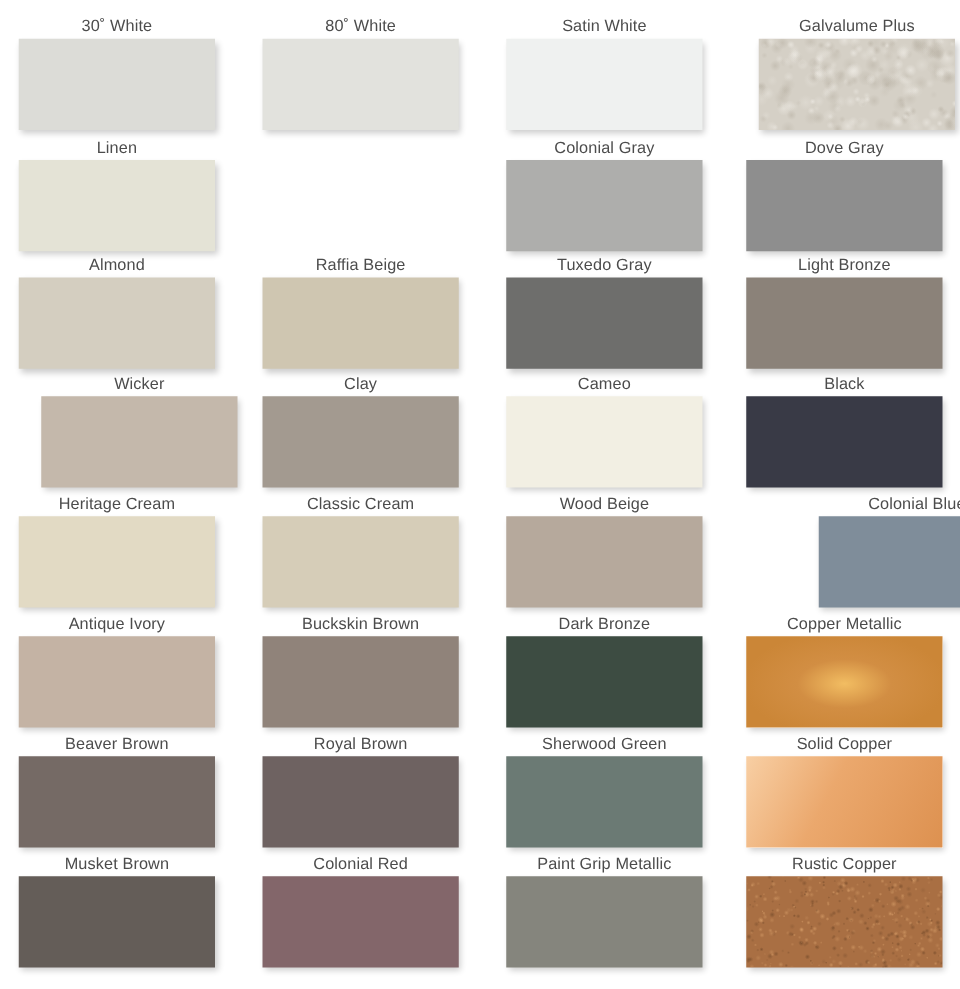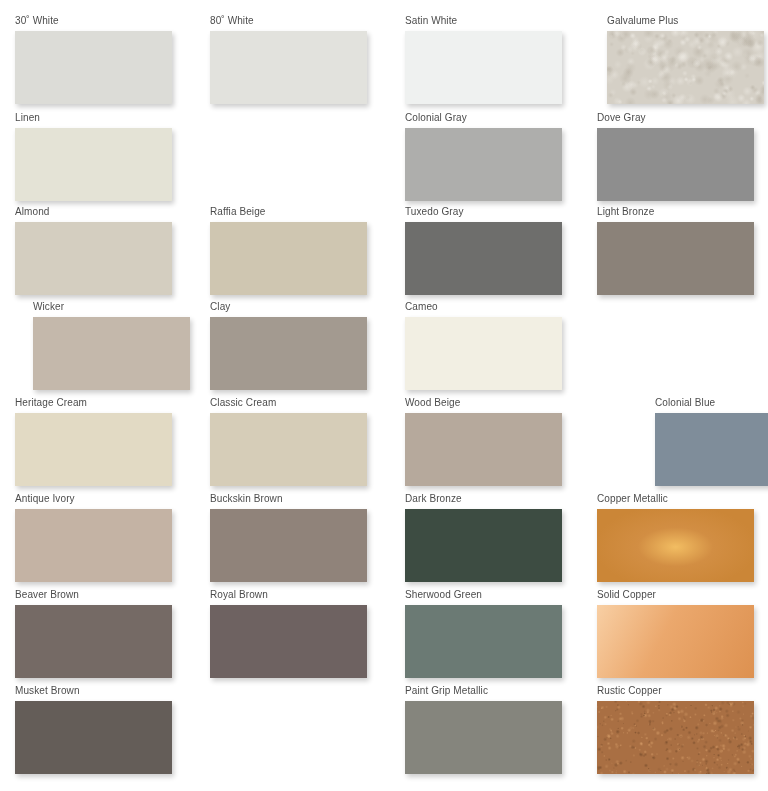--- a/index.html
+++ b/index.html
@@ -21,22 +21,23 @@
     width: 768px;
     height: 791px;
   }
 
   .swatch-cell {
     position: absolute;
     width: 157px;
   }
 
   .swatch-label {
-    font-size: 10px;
+    font-size: 13px;
     color: #4c4c4c;
+    text-align: center;
     line-height: 14px;
     height: 14px;
     letter-spacing: 0.1px;
     white-space: nowrap;
     font-weight: 400;
   }
 
   .swatch-chip {
     width: 157px;
     height: 73px;
@@ -109,20 +110,24 @@
       <div class="swatch-chip" style="background: rgb(196, 184, 171);"></div>
     </div>
     <div class="swatch-cell" style="left: 405px; top: 300px;">
       <div class="swatch-label">Cameo</div>
       <div class="swatch-chip" style="background: rgb(242, 239, 227);"></div>
     </div>
     <div class="swatch-cell" style="left: 210px; top: 300px;">
       <div class="swatch-label">Clay</div>
       <div class="swatch-chip" style="background: rgb(163, 154, 144);"></div>
     </div>
+    <div class="swatch-cell" style="left: 597px; top: 300px;">
+      <div class="swatch-label">Black</div>
+      <div class="swatch-chip" style="background: rgb(57, 58, 70);"></div>
+    </div>
     <div class="swatch-cell" style="left: 15px; top: 396px;">
       <div class="swatch-label">Heritage Cream</div>
       <div class="swatch-chip" style="background: rgb(226, 218, 196);"></div>
     </div>
     <div class="swatch-cell" style="left: 210px; top: 396px;">
       <div class="swatch-label">Classic Cream</div>
       <div class="swatch-chip" style="background: rgb(214, 205, 184);"></div>
     </div>
     <div class="swatch-cell" style="left: 405px; top: 396px;">
       <div class="swatch-label">Wood Beige</div>
@@ -161,20 +166,24 @@
       <div class="swatch-chip" style="background: rgb(107, 122, 116);"></div>
     </div>
     <div class="swatch-cell" style="left: 597px; top: 588px;">
       <div class="swatch-label">Solid Copper</div>
       <div class="swatch-chip" style="background: linear-gradient(118deg, rgb(248, 207, 164) 0%, rgb(235, 168, 109) 42%, rgb(221, 145, 80) 100%);"></div>
     </div>
     <div class="swatch-cell" style="left: 15px; top: 684px;">
       <div class="swatch-label">Musket Brown</div>
       <div class="swatch-chip" style="background: rgb(100, 93, 88);"></div>
     </div>
+    <div class="swatch-cell" style="left: 210px; top: 684px;">
+      <div class="swatch-label">Colonial Red</div>
+      <div class="swatch-chip" style="background: rgb(131, 102, 106);"></div>
+    </div>
     <div class="swatch-cell" style="left: 405px; top: 684px;">
       <div class="swatch-label">Paint Grip Metallic</div>
       <div class="swatch-chip" style="background: rgb(133, 133, 125);"></div>
     </div>
     <div class="swatch-cell" style="left: 597px; top: 684px;">
       <div class="swatch-label">Rustic Copper</div>
       <div class="swatch-chip" style="background: rgb(169, 111, 67);">
         <div class="texture-layer" style="background: radial-gradient(3.2px at 28.2% 73.6%, rgba(109, 69, 38, 0.52) 0%, rgba(109, 69, 38, 0) 72%), radial-gradient(1.6px at 37.5% 7.2%, rgba(217, 160, 106, 0.54) 0%, rgba(217, 160, 106, 0) 72%), radial-gradient(2.8px at 89.8% 79.8%, rgba(217, 160, 106, 0.58) 0%, rgba(217, 160, 106, 0) 72%), radial-gradient(2.1px at 23.6% 63.7%, rgba(109, 69, 38, 0.37) 0%, rgba(109, 69, 38, 0) 72%), radial-gradient(1.5px at 48% 98.5%, rgba(109, 69, 38, 0.27) 0%, rgba(109, 69, 38, 0) 72%), radial-gradient(2.6px at 77% 66%, rgba(109, 69, 38, 0.55) 0%, rgba(109, 69, 38, 0) 72%), radial-gradient(3px at 66.6% 49.6%, rgba(109, 69, 38, 0.54) 0%, rgba(109, 69, 38, 0) 72%), radial-gradient(1.4px at 81% 96.6%, rgba(217, 160, 106, 0.18) 0%, rgba(217, 160, 106, 0) 72%), radial-gradient(2.5px at 81.8% 47%, rgba(217, 160, 106, 0.57) 0%, rgba(217, 160, 106, 0) 72%), radial-gradient(1.7px at 8.7% 51.1%, rgba(109, 69, 38, 0.49) 0%, rgba(109, 69, 38, 0) 72%), radial-gradient(2px at 88.4% 73.6%, rgba(217, 160, 106, 0.39) 0%, rgba(217, 160, 106, 0) 72%), radial-gradient(2.7px at 5.3% 22.3%, rgba(217, 160, 106, 0.44) 0%, rgba(217, 160, 106, 0) 72%), radial-gradient(1.2px at 52.6% 66.6%, rgba(109, 69, 38, 0.43) 0%, rgba(109, 69, 38, 0) 72%), radial-gradient(1.5px at 99.8% 32.8%, rgba(217, 160, 106, 0.25) 0%, rgba(217, 160, 106, 0) 72%), radial-gradient(1.6px at 33.8% 30%, rgba(109, 69, 38, 0.44) 0%, rgba(109, 69, 38, 0) 72%), radial-gradient(1.4px at 73.4% 6.5%, rgba(109, 69, 38, 0.57) 0%, rgba(109, 69, 38, 0) 72%), radial-gradient(3.3px at 49.2% 4.4%, rgba(217, 160, 106, 0.48) 0%, rgba(217, 160, 106, 0) 72%), radial-gradient(2.9px at 20.5% 40%, rgba(217, 160, 106, 0.52) 0%, rgba(217, 160, 106, 0) 72%), radial-gradient(1.4px at 12.2% 98.4%, rgba(217, 160, 106, 0.38) 0%, rgba(217, 160, 106, 0) 72%), radial-gradient(2.5px at 76.8% 80.4%, rgba(217, 160, 106, 0.58) 0%, rgba(217, 160, 106, 0) 72%), radial-gradient(1.6px at 29.9% 19.9%, rgba(109, 69, 38, 0.62) 0%, rgba(109, 69, 38, 0) 72%), radial-gradient(2.3px at 83.7% 51.4%, rgba(217, 160, 106, 0.62) 0%, rgba(217, 160, 106, 0) 72%), radial-gradient(2.1px at 6.1% 8.1%, rgba(217, 160, 106, 0.27) 0%, rgba(217, 160, 106, 0) 72%), radial-gradient(1.7px at 13.5% 27.7%, rgba(109, 69, 38, 0.3) 0%, rgba(109, 69, 38, 0) 72%), radial-gradient(3.1px at 22.6% 63.3%, rgba(109, 69, 38, 0.42) 0%, rgba(109, 69, 38, 0) 72%), radial-gradient(2.5px at 33.3% 60.1%, rgba(217, 160, 106, 0.54) 0%, rgba(217, 160, 106, 0) 72%), radial-gradient(1.8px at 67.9% 27.3%, rgba(217, 160, 106, 0.38) 0%, rgba(217, 160, 106, 0) 72%), radial-gradient(1.8px at 47.3% 60.4%, rgba(109, 69, 38, 0.36) 0%, rgba(109, 69, 38, 0) 72%), radial-gradient(1.7px at 76.2% 16%, rgba(217, 160, 106, 0.19) 0%, rgba(217, 160, 106, 0) 72%), radial-gradient(2.1px at 72.8% 13.1%, rgba(109, 69, 38, 0.51) 0%, rgba(109, 69, 38, 0) 72%), radial-gradient(1.5px at 89.9% 35.4%, rgba(109, 69, 38, 0.3) 0%, rgba(109, 69, 38, 0) 72%), radial-gradient(2.2px at 64.5% 32%, rgba(217, 160, 106, 0.26) 0%, rgba(217, 160, 106, 0) 72%), radial-gradient(1.7px at 10.7% 91.9%, rgba(109, 69, 38, 0.18) 0%, rgba(109, 69, 38, 0) 72%), radial-gradient(2.1px at 39.6% 12.6%, rgba(217, 160, 106, 0.26) 0%, rgba(217, 160, 106, 0) 72%), radial-gradient(1.8px at 73.6% 92.2%, rgba(217, 160, 106, 0.24) 0%, rgba(217, 160, 106, 0) 72%), radial-gradient(1.6px at 13.5% 37.6%, rgba(109, 69, 38, 0.41) 0%, rgba(109, 69, 38, 0) 72%), radial-gradient(2.2px at 86.8% 26.3%, rgba(217, 160, 106, 0.29) 0%, rgba(217, 160, 106, 0) 72%), radial-gradient(1.7px at 52.9% 15.5%, rgba(217, 160, 106, 0.2) 0%, rgba(217, 160, 106, 0) 72%), radial-gradient(2.7px at 14.8% 24.4%, rgba(217, 160, 106, 0.46) 0%, rgba(217, 160, 106, 0) 72%), radial-gradient(1.8px at 55.3% 21.9%, rgba(109, 69, 38, 0.2) 0%, rgba(109, 69, 38, 0) 72%), radial-gradient(1.8px at 81.1% 46.9%, rgba(109, 69, 38, 0.33) 0%, rgba(109, 69, 38, 0) 72%), radial-gradient(2px at 99.1% 17.2%, rgba(217, 160, 106, 0.57) 0%, rgba(217, 160, 106, 0) 72%), radial-gradient(2.4px at 28.2% 58.3%, rgba(217, 160, 106, 0.56) 0%, rgba(217, 160, 106, 0) 72%), radial-gradient(2.3px at 46.8% 86.5%, rgba(109, 69, 38, 0.36) 0%, rgba(109, 69, 38, 0) 72%), radial-gradient(2.5px at 30.7% 69.7%, rgba(217, 160, 106, 0.52) 0%, rgba(217, 160, 106, 0) 72%), radial-gradient(3.4px at 93.8% 70%, rgba(217, 160, 106, 0.4) 0%, rgba(217, 160, 106, 0) 72%), radial-gradient(1.9px at 41.7% 29.1%, rgba(217, 160, 106, 0.49) 0%, rgba(217, 160, 106, 0) 72%), radial-gradient(2px at 76.1% 63.2%, rgba(217, 160, 106, 0.48) 0%, rgba(217, 160, 106, 0) 72%), radial-gradient(2.3px at 35.8% 27.7%, rgba(109, 69, 38, 0.27) 0%, rgba(109, 69, 38, 0) 72%), radial-gradient(2.6px at 77.2% 27.4%, rgba(109, 69, 38, 0.36) 0%, rgba(109, 69, 38, 0) 72%), radial-gradient(2.3px at 26.7% 1.2%, rgba(217, 160, 106, 0.49) 0%, rgba(217, 160, 106, 0) 72%), radial-gradient(2.4px at 94.4% 58.6%, rgba(217, 160, 106, 0.45) 0%, rgba(217, 160, 106, 0) 72%), radial-gradient(3.2px at 58.4% 49.9%, rgba(217, 160, 106, 0.31) 0%, rgba(217, 160, 106, 0) 72%), radial-gradient(2px at 5.4% 31.7%, rgba(217, 160, 106, 0.32) 0%, rgba(217, 160, 106, 0) 72%), radial-gradient(1.9px at 9% 40.4%, rgba(217, 160, 106, 0.59) 0%, rgba(217, 160, 106, 0) 72%), radial-gradient(2.8px at 85.4% 6.5%, rgba(217, 160, 106, 0.28) 0%, rgba(217, 160, 106, 0) 72%), radial-gradient(1.7px at 92.8% 2%, rgba(217, 160, 106, 0.4) 0%, rgba(217, 160, 106, 0) 72%), radial-gradient(1.3px at 86.1% 73.9%, rgba(109, 69, 38, 0.48) 0%, rgba(109, 69, 38, 0) 72%), radial-gradient(2.3px at 77.4% 74.4%, rgba(109, 69, 38, 0.62) 0%, rgba(109, 69, 38, 0) 72%), radial-gradient(1.2px at 6.3% 50.4%, rgba(109, 69, 38, 0.3) 0%, rgba(109, 69, 38, 0) 72%), radial-gradient(3px at 32.5% 12.7%, rgba(217, 160, 106, 0.4) 0%, rgba(217, 160, 106, 0) 72%), radial-gradient(1.4px at 79.8% 68.3%, rgba(217, 160, 106, 0.47) 0%, rgba(217, 160, 106, 0) 72%), radial-gradient(1.3px at 12.5% 95.7%, rgba(217, 160, 106, 0.23) 0%, rgba(217, 160, 106, 0) 72%), radial-gradient(2.1px at 96.5% 95.7%, rgba(217, 160, 106, 0.52) 0%, rgba(217, 160, 106, 0) 72%), radial-gradient(2.5px at 60.6% 82.1%, rgba(217, 160, 106, 0.22) 0%, rgba(217, 160, 106, 0) 72%), radial-gradient(1.3px at 85.2% 4.9%, rgba(217, 160, 106, 0.59) 0%, rgba(217, 160, 106, 0) 72%), radial-gradient(2.8px at 13.9% 8.5%, rgba(217, 160, 106, 0.45) 0%, rgba(217, 160, 106, 0) 72%), radial-gradient(3px at 97.8% 55.7%, rgba(109, 69, 38, 0.52) 0%, rgba(109, 69, 38, 0) 72%), radial-gradient(2.8px at 3.5% 8.9%, rgba(217, 160, 106, 0.39) 0%, rgba(217, 160, 106, 0) 72%), radial-gradient(2.6px at 30.8% 45.7%, rgba(217, 160, 106, 0.24) 0%, rgba(217, 160, 106, 0) 72%), radial-gradient(2.5px at 98.2% 20.8%, rgba(217, 160, 106, 0.34) 0%, rgba(217, 160, 106, 0) 72%), radial-gradient(1.6px at 0.6% 48.7%, rgba(109, 69, 38, 0.29) 0%, rgba(109, 69, 38, 0) 72%), radial-gradient(3.2px at 66.8% 26.4%, rgba(109, 69, 38, 0.59) 0%, rgba(109, 69, 38, 0) 72%), radial-gradient(2.2px at 34.4% 62.6%, rgba(217, 160, 106, 0.35) 0%, rgba(217, 160, 106, 0) 72%), radial-gradient(2.3px at 62.3% 94.4%, rgba(217, 160, 106, 0.5) 0%, rgba(217, 160, 106, 0) 72%), radial-gradient(3px at 5.2% 52.5%, rgba(109, 69, 38, 0.42) 0%, rgba(109, 69, 38, 0) 72%), radial-gradient(2.4px at 90.4% 84%, rgba(109, 69, 38, 0.59) 0%, rgba(109, 69, 38, 0) 72%), radial-gradient(2.9px at 15.2% 85.1%, rgba(109, 69, 38, 0.52) 0%, rgba(109, 69, 38, 0) 72%), radial-gradient(3.4px at 32.7% 2%, rgba(217, 160, 106, 0.34) 0%, rgba(217, 160, 106, 0) 72%), radial-gradient(1.3px at 53.5% 48.6%, rgba(109, 69, 38, 0.35) 0%, rgba(109, 69, 38, 0) 72%), radial-gradient(3.1px at 99.5% 23.3%, rgba(109, 69, 38, 0.21) 0%, rgba(109, 69, 38, 0) 72%), radial-gradient(2.2px at 97.8% 93.8%, rgba(109, 69, 38, 0.26) 0%, rgba(109, 69, 38, 0) 72%), radial-gradient(1.8px at 44.1% 67.6%, rgba(109, 69, 38, 0.35) 0%, rgba(109, 69, 38, 0) 72%), radial-gradient(2.1px at 48.6% 78.8%, rgba(217, 160, 106, 0.43) 0%, rgba(217, 160, 106, 0) 72%), radial-gradient(3.3px at 44.1% 57.7%, rgba(109, 69, 38, 0.28) 0%, rgba(109, 69, 38, 0) 72%), radial-gradient(2px at 20.4% 97.8%, rgba(109, 69, 38, 0.48) 0%, rgba(109, 69, 38, 0) 72%), radial-gradient(2.9px at 2.9% 99%, rgba(217, 160, 106, 0.31) 0%, rgba(217, 160, 106, 0) 72%), radial-gradient(1.8px at 99.7% 94.3%, rgba(109, 69, 38, 0.21) 0%, rgba(109, 69, 38, 0) 72%), radial-gradient(3.4px at 12.9% 62.6%, rgba(217, 160, 106, 0.38) 0%, rgba(217, 160, 106, 0) 72%), radial-gradient(1.7px at 79.2% 43.7%, rgba(217, 160, 106, 0.46) 0%, rgba(217, 160, 106, 0) 72%), radial-gradient(2px at 65% 53%, rgba(217, 160, 106, 0.53) 0%, rgba(217, 160, 106, 0) 72%), radial-gradient(1.7px at 42.8% 88.9%, rgba(217, 160, 106, 0.26) 0%, rgba(217, 160, 106, 0) 72%), radial-gradient(2.6px at 61.8% 57.3%, rgba(109, 69, 38, 0.61) 0%, rgba(109, 69, 38, 0) 72%), radial-gradient(1.3px at 72.9% 15.2%, rgba(109, 69, 38, 0.51) 0%, rgba(109, 69, 38, 0) 72%), radial-gradient(3.1px at 72.8% 99%, rgba(217, 160, 106, 0.2) 0%, rgba(217, 160, 106, 0) 72%), radial-gradient(1.7px at 39.4% 6.5%, rgba(109, 69, 38, 0.57) 0%, rgba(109, 69, 38, 0) 72%), radial-gradient(2px at 52.1% 16%, rgba(217, 160, 106, 0.62) 0%, rgba(217, 160, 106, 0) 72%), radial-gradient(1.7px at 89.1% 52.2%, rgba(217, 160, 106, 0.37) 0%, rgba(217, 160, 106, 0) 72%), radial-gradient(3.2px at 48.2% 11.8%, rgba(109, 69, 38, 0.52) 0%, rgba(109, 69, 38, 0) 72%), radial-gradient(1.7px at 82.5% 91.6%, rgba(109, 69, 38, 0.47) 0%, rgba(109, 69, 38, 0) 72%), radial-gradient(1.7px at 24.5% 64.4%, rgba(217, 160, 106, 0.54) 0%, rgba(217, 160, 106, 0) 72%), radial-gradient(2.1px at 44.7% 66%, rgba(109, 69, 38, 0.47) 0%, rgba(109, 69, 38, 0) 72%), radial-gradient(3.3px at 46.4% 68.8%, rgba(217, 160, 106, 0.35) 0%, rgba(217, 160, 106, 0) 72%), radial-gradient(1.9px at 92.2% 45.3%, rgba(109, 69, 38, 0.36) 0%, rgba(109, 69, 38, 0) 72%), radial-gradient(2.1px at 1% 93.5%, rgba(109, 69, 38, 0.28) 0%, rgba(109, 69, 38, 0) 72%), radial-gradient(3.1px at 68.5% 62.6%, rgba(109, 69, 38, 0.36) 0%, rgba(109, 69, 38, 0) 72%), radial-gradient(2.5px at 23.2% 100%, rgba(217, 160, 106, 0.23) 0%, rgba(217, 160, 106, 0) 72%), radial-gradient(3px at 12.9% 83.1%, rgba(217, 160, 106, 0.37) 0%, rgba(217, 160, 106, 0) 72%), radial-gradient(3.1px at 70.5% 94.6%, rgba(109, 69, 38, 0.58) 0%, rgba(109, 69, 38, 0) 72%), radial-gradient(2px at 84.1% 52.6%, rgba(109, 69, 38, 0.46) 0%, rgba(109, 69, 38, 0) 72%), radial-gradient(1.7px at 22.3% 15.2%, rgba(217, 160, 106, 0.26) 0%, rgba(217, 160, 106, 0) 72%), radial-gradient(1.5px at 57.5% 77.3%, rgba(217, 160, 106, 0.44) 0%, rgba(217, 160, 106, 0) 72%), radial-gradient(2.9px at 96.9% 56.2%, rgba(217, 160, 106, 0.3) 0%, rgba(217, 160, 106, 0) 72%), radial-gradient(3.3px at 38.8% 43.9%, rgba(217, 160, 106, 0.62) 0%, rgba(217, 160, 106, 0) 72%), radial-gradient(2.1px at 41.4% 46.8%, rgba(217, 160, 106, 0.61) 0%, rgba(217, 160, 106, 0) 72%), radial-gradient(1.5px at 33.3% 55.2%, rgba(109, 69, 38, 0.44) 0%, rgba(109, 69, 38, 0) 72%), radial-gradient(1.3px at 37.1% 97.6%, rgba(217, 160, 106, 0.32) 0%, rgba(217, 160, 106, 0) 72%), radial-gradient(2.4px at 44.3% 56.4%, rgba(109, 69, 38, 0.57) 0%, rgba(109, 69, 38, 0) 72%), radial-gradient(3.1px at 78.2% 36.4%, rgba(109, 69, 38, 0.42) 0%, rgba(109, 69, 38, 0) 72%), radial-gradient(2.4px at 33.4% 95.3%, rgba(217, 160, 106, 0.27) 0%, rgba(217, 160, 106, 0) 72%), radial-gradient(3.1px at 58.9% 43.3%, rgba(109, 69, 38, 0.41) 0%, rgba(109, 69, 38, 0) 72%), radial-gradient(3.4px at 78.5% 28.1%, rgba(109, 69, 38, 0.24) 0%, rgba(109, 69, 38, 0) 72%), radial-gradient(3.2px at 88% 85.8%, rgba(217, 160, 106, 0.35) 0%, rgba(217, 160, 106, 0) 72%), radial-gradient(1.4px at 67.4% 87.8%, rgba(217, 160, 106, 0.21) 0%, rgba(217, 160, 106, 0) 72%), radial-gradient(1.8px at 8.2% 95.2%, rgba(217, 160, 106, 0.2) 0%, rgba(217, 160, 106, 0) 72%), radial-gradient(1.9px at 22.5% 17.2%, rgba(217, 160, 106, 0.41) 0%, rgba(217, 160, 106, 0) 72%), radial-gradient(3.2px at 64.2% 87%, rgba(109, 69, 38, 0.23) 0%, rgba(109, 69, 38, 0) 72%), radial-gradient(3px at 71.6% 68.6%, rgba(109, 69, 38, 0.45) 0%, rgba(109, 69, 38, 0) 72%), radial-gradient(3.2px at 93.5% 52.3%, rgba(217, 160, 106, 0.28) 0%, rgba(217, 160, 106, 0) 72%), radial-gradient(3.3px at 69.7% 82.8%, rgba(109, 69, 38, 0.44) 0%, rgba(109, 69, 38, 0) 72%), radial-gradient(3.3px at 54.1% 14.2%, rgba(217, 160, 106, 0.46) 0%, rgba(217, 160, 106, 0) 72%), radial-gradient(2.6px at 99.3% 68.7%, rgba(217, 160, 106, 0.42) 0%, rgba(217, 160, 106, 0) 72%), radial-gradient(2.3px at 31.7% 50.9%, rgba(217, 160, 106, 0.61) 0%, rgba(217, 160, 106, 0) 72%), radial-gradient(1.9px at 13.3% 85.9%, rgba(217, 160, 106, 0.52) 0%, rgba(217, 160, 106, 0) 72%), radial-gradient(1.5px at 69.9% 75%, rgba(217, 160, 106, 0.45) 0%, rgba(217, 160, 106, 0) 72%), radial-gradient(3px at 87.4% 99.3%, rgba(217, 160, 106, 0.48) 0%, rgba(217, 160, 106, 0) 72%), radial-gradient(2px at 1.4% 15%, rgba(217, 160, 106, 0.49) 0%, rgba(217, 160, 106, 0) 72%), radial-gradient(2.6px at 72.7% 64.6%, rgba(109, 69, 38, 0.47) 0%, rgba(109, 69, 38, 0) 72%), radial-gradient(3.1px at 76.4% 47.9%, rgba(217, 160, 106, 0.36) 0%, rgba(217, 160, 106, 0) 72%), radial-gradient(1.8px at 79.4% 87.3%, rgba(217, 160, 106, 0.45) 0%, rgba(217, 160, 106, 0) 72%), radial-gradient(2.9px at 48% 95.2%, rgba(217, 160, 106, 0.51) 0%, rgba(217, 160, 106, 0) 72%), radial-gradient(2px at 56% 96.1%, rgba(217, 160, 106, 0.43) 0%, rgba(217, 160, 106, 0) 72%), radial-gradient(2.8px at 2.3% 91.1%, rgba(109, 69, 38, 0.45) 0%, rgba(109, 69, 38, 0) 72%), radial-gradient(1.4px at 66.4% 51.9%, rgba(217, 160, 106, 0.27) 0%, rgba(217, 160, 106, 0) 72%), radial-gradient(1.2px at 92.2% 89.4%, rgba(217, 160, 106, 0.55) 0%, rgba(217, 160, 106, 0) 72%), radial-gradient(2.8px at 83.9% 66.9%, rgba(217, 160, 106, 0.24) 0%, rgba(217, 160, 106, 0) 72%), radial-gradient(1.9px at 33.1% 57.3%, rgba(109, 69, 38, 0.28) 0%, rgba(109, 69, 38, 0) 72%), radial-gradient(2.9px at 21.7% 37%, rgba(217, 160, 106, 0.2) 0%, rgba(217, 160, 106, 0) 72%), radial-gradient(2.1px at 87.9% 50.1%, rgba(109, 69, 38, 0.59) 0%, rgba(109, 69, 38, 0) 72%), radial-gradient(1.4px at 96.4% 41.2%, rgba(109, 69, 38, 0.2) 0%, rgba(109, 69, 38, 0) 72%), radial-gradient(2.2px at 44.3% 19.6%, rgba(109, 69, 38, 0.2) 0%, rgba(109, 69, 38, 0) 72%), radial-gradient(2.1px at 57% 36.8%, rgba(109, 69, 38, 0.62) 0%, rgba(109, 69, 38, 0) 72%), radial-gradient(2.5px at 28.4% 59.7%, rgba(217, 160, 106, 0.28) 0%, rgba(217, 160, 106, 0) 72%), radial-gradient(2.3px at 74.5% 12.2%, rgba(109, 69, 38, 0.54) 0%, rgba(109, 69, 38, 0) 72%), radial-gradient(3.1px at 79.6% 34.6%, rgba(109, 69, 38, 0.32) 0%, rgba(109, 69, 38, 0) 72%), radial-gradient(3.2px at 6.1% 89.5%, rgba(217, 160, 106, 0.31) 0%, rgba(217, 160, 106, 0) 72%), radial-gradient(2.5px at 30.9% 73.4%, rgba(109, 69, 38, 0.4) 0%, rgba(109, 69, 38, 0) 72%), radial-gradient(2.3px at 33.6% 32.2%, rgba(109, 69, 38, 0.4) 0%, rgba(109, 69, 38, 0) 72%), radial-gradient(1.3px at 65.3% 88.1%, rgba(217, 160, 106, 0.27) 0%, rgba(217, 160, 106, 0) 72%), radial-gradient(2.5px at 45.8% 51.8%, rgba(217, 160, 106, 0.22) 0%, rgba(217, 160, 106, 0) 72%), radial-gradient(3.3px at 13.2% 42.1%, rgba(109, 69, 38, 0.6) 0%, rgba(109, 69, 38, 0) 72%), radial-gradient(2px at 67.7% 52.1%, rgba(217, 160, 106, 0.35) 0%, rgba(217, 160, 106, 0) 72%), radial-gradient(1.7px at 84.8% 3.2%, rgba(217, 160, 106, 0.58) 0%, rgba(217, 160, 106, 0) 72%), radial-gradient(2.8px at 83.3% 2.4%, rgba(109, 69, 38, 0.28) 0%, rgba(109, 69, 38, 0) 72%), radial-gradient(1.4px at 9% 19.7%, rgba(217, 160, 106, 0.39) 0%, rgba(217, 160, 106, 0) 72%), radial-gradient(1.8px at 52.3% 60.1%, rgba(109, 69, 38, 0.3) 0%, rgba(109, 69, 38, 0) 72%), radial-gradient(2.9px at 78.4% 54.1%, rgba(109, 69, 38, 0.24) 0%, rgba(109, 69, 38, 0) 72%), radial-gradient(2.4px at 87.3% 50.9%, rgba(217, 160, 106, 0.42) 0%, rgba(217, 160, 106, 0) 72%), radial-gradient(1.3px at 16.9% 31%, rgba(109, 69, 38, 0.27) 0%, rgba(109, 69, 38, 0) 72%), radial-gradient(3.1px at 54.5% 77.9%, rgba(217, 160, 106, 0.56) 0%, rgba(217, 160, 106, 0) 72%), radial-gradient(1.6px at 93.8% 47.5%, rgba(217, 160, 106, 0.59) 0%, rgba(217, 160, 106, 0) 72%), radial-gradient(1.4px at 32.9% 92.7%, rgba(109, 69, 38, 0.52) 0%, rgba(109, 69, 38, 0) 72%), radial-gradient(2.8px at 86.1% 3.7%, rgba(217, 160, 106, 0.48) 0%, rgba(217, 160, 106, 0) 72%), radial-gradient(1.3px at 88.5% 35.6%, rgba(217, 160, 106, 0.22) 0%, rgba(217, 160, 106, 0) 72%), radial-gradient(2px at 78.9% 60.9%, rgba(217, 160, 106, 0.23) 0%, rgba(217, 160, 106, 0) 72%), radial-gradient(2.1px at 46.3% 19%, rgba(217, 160, 106, 0.53) 0%, rgba(217, 160, 106, 0) 72%), radial-gradient(2.1px at 91.3% 24%, rgba(217, 160, 106, 0.34) 0%, rgba(217, 160, 106, 0) 72%), radial-gradient(3.3px at 23.4% 55%, rgba(109, 69, 38, 0.27) 0%, rgba(109, 69, 38, 0) 72%), radial-gradient(1.2px at 8.3% 38.4%, rgba(217, 160, 106, 0.57) 0%, rgba(217, 160, 106, 0) 72%), radial-gradient(1.3px at 9.5% 85.2%, rgba(217, 160, 106, 0.2) 0%, rgba(217, 160, 106, 0) 72%), radial-gradient(1.3px at 17% 43.6%, rgba(217, 160, 106, 0.45) 0%, rgba(217, 160, 106, 0) 72%), radial-gradient(2.8px at 74.2% 63.1%, rgba(109, 69, 38, 0.52) 0%, rgba(109, 69, 38, 0) 72%), radial-gradient(2.1px at 2.8% 61.7%, rgba(217, 160, 106, 0.35) 0%, rgba(217, 160, 106, 0) 72%), radial-gradient(2.9px at 36.4% 38.7%, rgba(217, 160, 106, 0.51) 0%, rgba(217, 160, 106, 0) 72%), radial-gradient(2.9px at 13.1% 48.2%, rgba(217, 160, 106, 0.35) 0%, rgba(217, 160, 106, 0) 72%), radial-gradient(2px at 69.6% 86.1%, rgba(109, 69, 38, 0.35) 0%, rgba(109, 69, 38, 0) 72%), radial-gradient(2.3px at 21.2% 62%, rgba(217, 160, 106, 0.32) 0%, rgba(217, 160, 106, 0) 72%), radial-gradient(1.7px at 76.7% 50.3%, rgba(109, 69, 38, 0.35) 0%, rgba(109, 69, 38, 0) 72%), radial-gradient(1.3px at 44.9% 52.8%, rgba(217, 160, 106, 0.19) 0%, rgba(217, 160, 106, 0) 72%), radial-gradient(1.8px at 41.8% 30.8%, rgba(217, 160, 106, 0.49) 0%, rgba(217, 160, 106, 0) 72%), radial-gradient(1.5px at 54.8% 82.6%, rgba(109, 69, 38, 0.3) 0%, rgba(109, 69, 38, 0) 72%), radial-gradient(2.8px at 34.9% 57.5%, rgba(217, 160, 106, 0.6) 0%, rgba(217, 160, 106, 0) 72%), radial-gradient(2.4px at 85.3% 4.8%, rgba(217, 160, 106, 0.35) 0%, rgba(217, 160, 106, 0) 72%), radial-gradient(1.7px at 39.5% 9.7%, rgba(109, 69, 38, 0.56) 0%, rgba(109, 69, 38, 0) 72%), radial-gradient(2.1px at 9.8% 97.3%, rgba(217, 160, 106, 0.45) 0%, rgba(217, 160, 106, 0) 72%), radial-gradient(1.4px at 42.1% 23.3%, rgba(109, 69, 38, 0.48) 0%, rgba(109, 69, 38, 0) 72%), radial-gradient(2.8px at 54.3% 61.9%, rgba(109, 69, 38, 0.36) 0%, rgba(109, 69, 38, 0) 72%), radial-gradient(3px at 17.6% 96.7%, rgba(217, 160, 106, 0.51) 0%, rgba(217, 160, 106, 0) 72%), radial-gradient(3.4px at 84% 97.2%, rgba(217, 160, 106, 0.34) 0%, rgba(217, 160, 106, 0) 72%), radial-gradient(2.8px at 64.4% 87.5%, rgba(217, 160, 106, 0.27) 0%, rgba(217, 160, 106, 0) 72%), radial-gradient(2.1px at 55.7% 27.5%, rgba(217, 160, 106, 0.62) 0%, rgba(217, 160, 106, 0) 72%), radial-gradient(2.3px at 79.7% 21.3%, rgba(217, 160, 106, 0.55) 0%, rgba(217, 160, 106, 0) 72%), radial-gradient(2.5px at 50.5% 68.8%, rgba(109, 69, 38, 0.55) 0%, rgba(109, 69, 38, 0) 72%), radial-gradient(2.3px at 84.5% 4.2%, rgba(109, 69, 38, 0.45) 0%, rgba(109, 69, 38, 0) 72%), radial-gradient(1.3px at 9.4% 42.2%, rgba(217, 160, 106, 0.26) 0%, rgba(217, 160, 106, 0) 72%), radial-gradient(2.7px at 82.6% 48.1%, rgba(217, 160, 106, 0.2) 0%, rgba(217, 160, 106, 0) 72%), radial-gradient(1.8px at 78.3% 14.4%, rgba(217, 160, 106, 0.46) 0%, rgba(217, 160, 106, 0) 72%), radial-gradient(1.9px at 98.8% 86.9%, rgba(217, 160, 106, 0.32) 0%, rgba(217, 160, 106, 0) 72%), radial-gradient(1.6px at 49% 15.9%, rgba(109, 69, 38, 0.3) 0%, rgba(109, 69, 38, 0) 72%), radial-gradient(2.1px at 51.4% 46.5%, rgba(109, 69, 38, 0.5) 0%, rgba(109, 69, 38, 0) 72%), radial-gradient(3.4px at 75.1% 30.5%, rgba(217, 160, 106, 0.58) 0%, rgba(217, 160, 106, 0) 72%), radial-gradient(1.8px at 44.5% 17.6%, rgba(217, 160, 106, 0.61) 0%, rgba(217, 160, 106, 0) 72%), radial-gradient(2.5px at 69.8% 32.9%, rgba(109, 69, 38, 0.4) 0%, rgba(109, 69, 38, 0) 72%), radial-gradient(3.2px at 80.1% 2.6%, rgba(109, 69, 38, 0.24) 0%, rgba(109, 69, 38, 0) 72%), radial-gradient(1.9px at 87.8% 75.9%, rgba(217, 160, 106, 0.37) 0%, rgba(217, 160, 106, 0) 72%), radial-gradient(2.5px at 28.4% 21.3%, rgba(109, 69, 38, 0.3) 0%, rgba(109, 69, 38, 0) 72%), radial-gradient(2.1px at 39.8% 1.3%, rgba(109, 69, 38, 0.51) 0%, rgba(109, 69, 38, 0) 72%), radial-gradient(2px at 66.9% 52.2%, rgba(217, 160, 106, 0.19) 0%, rgba(217, 160, 106, 0) 72%), radial-gradient(1.4px at 2% 31.3%, rgba(109, 69, 38, 0.37) 0%, rgba(109, 69, 38, 0) 72%), radial-gradient(3.1px at 84.8% 55.9%, rgba(109, 69, 38, 0.47) 0%, rgba(109, 69, 38, 0) 72%), radial-gradient(1.3px at 74.8% 47.4%, rgba(217, 160, 106, 0.28) 0%, rgba(217, 160, 106, 0) 72%), radial-gradient(2.4px at 55.2% 39.4%, rgba(109, 69, 38, 0.49) 0%, rgba(109, 69, 38, 0) 72%), radial-gradient(3.3px at 71.1% 99%, rgba(109, 69, 38, 0.56) 0%, rgba(109, 69, 38, 0) 72%), radial-gradient(1.4px at 71.9% 30.7%, rgba(217, 160, 106, 0.33) 0%, rgba(217, 160, 106, 0) 72%), radial-gradient(2.7px at 90.5% 61.6%, rgba(109, 69, 38, 0.62) 0%, rgba(109, 69, 38, 0) 72%), radial-gradient(3.1px at 47.1% 38.2%, rgba(109, 69, 38, 0.42) 0%, rgba(109, 69, 38, 0) 72%), radial-gradient(2.8px at 27.7% 72.7%, rgba(109, 69, 38, 0.4) 0%, rgba(109, 69, 38, 0) 72%), radial-gradient(2.3px at 3% 60.2%, rgba(109, 69, 38, 0.44) 0%, rgba(109, 69, 38, 0) 72%), radial-gradient(2.2px at 94.4% 3.7%, rgba(109, 69, 38, 0.2) 0%, rgba(109, 69, 38, 0) 72%), radial-gradient(2.1px at 90.6% 64.5%, rgba(109, 69, 38, 0.32) 0%, rgba(109, 69, 38, 0) 72%), radial-gradient(1.5px at 18.7% 0%, rgba(217, 160, 106, 0.46) 0%, rgba(217, 160, 106, 0) 72%), radial-gradient(1.9px at 99.4% 95.6%, rgba(109, 69, 38, 0.37) 0%, rgba(109, 69, 38, 0) 72%), radial-gradient(3.1px at 82.7% 13.9%, rgba(109, 69, 38, 0.32) 0%, rgba(109, 69, 38, 0) 72%), radial-gradient(1.9px at 23.2% 37%, rgba(217, 160, 106, 0.22) 0%, rgba(217, 160, 106, 0) 72%), radial-gradient(1.3px at 53.4% 35.4%, rgba(217, 160, 106, 0.26) 0%, rgba(217, 160, 106, 0) 72%), radial-gradient(2.2px at 65.3% 70.7%, rgba(217, 160, 106, 0.22) 0%, rgba(217, 160, 106, 0) 72%), radial-gradient(3.2px at 58.6% 78.3%, rgba(217, 160, 106, 0.36) 0%, rgba(217, 160, 106, 0) 72%), radial-gradient(3.2px at 47.4% 8.1%, rgba(217, 160, 106, 0.29) 0%, rgba(217, 160, 106, 0) 72%), radial-gradient(3.2px at 80.6% 61.5%, rgba(217, 160, 106, 0.57) 0%, rgba(217, 160, 106, 0) 72%), radial-gradient(1.4px at 78.2% 6.6%, rgba(217, 160, 106, 0.33) 0%, rgba(217, 160, 106, 0) 72%), radial-gradient(3.1px at 79% 68.8%, rgba(217, 160, 106, 0.46) 0%, rgba(217, 160, 106, 0) 72%), radial-gradient(3px at 78% 91.3%, rgba(109, 69, 38, 0.21) 0%, rgba(109, 69, 38, 0) 72%), radial-gradient(1.8px at 76.6% 87.4%, rgba(109, 69, 38, 0.21) 0%, rgba(109, 69, 38, 0) 72%), radial-gradient(2.6px at 79.7% 23.7%, rgba(217, 160, 106, 0.33) 0%, rgba(217, 160, 106, 0) 72%), radial-gradient(2.3px at 12.9% 11.7%, rgba(109, 69, 38, 0.32) 0%, rgba(109, 69, 38, 0) 72%), radial-gradient(3.3px at 50.4% 86.9%, rgba(109, 69, 38, 0.34) 0%, rgba(109, 69, 38, 0) 72%), radial-gradient(1.2px at 83.3% 85.5%, rgba(217, 160, 106, 0.5) 0%, rgba(217, 160, 106, 0) 72%), radial-gradient(1.8px at 36% 37.7%, rgba(109, 69, 38, 0.55) 0%, rgba(109, 69, 38, 0) 72%), radial-gradient(3.1px at 53.5% 47.9%, rgba(217, 160, 106, 0.43) 0%, rgba(217, 160, 106, 0) 72%), radial-gradient(1.7px at 3% 10%, rgba(217, 160, 106, 0.59) 0%, rgba(217, 160, 106, 0) 72%), radial-gradient(1.8px at 86.5% 14.1%, rgba(217, 160, 106, 0.45) 0%, rgba(217, 160, 106, 0) 72%), radial-gradient(2.5px at 16% 37.3%, rgba(217, 160, 106, 0.55) 0%, rgba(217, 160, 106, 0) 72%), radial-gradient(2.6px at 43.3% 97.2%, rgba(217, 160, 106, 0.61) 0%, rgba(217, 160, 106, 0) 72%), radial-gradient(3px at 31.2% 88.3%, rgba(109, 69, 38, 0.61) 0%, rgba(109, 69, 38, 0) 72%), radial-gradient(2.4px at 71.2% 9.1%, rgba(217, 160, 106, 0.29) 0%, rgba(217, 160, 106, 0) 72%), radial-gradient(3.1px at 43.4% 42.5%, rgba(109, 69, 38, 0.37) 0%, rgba(109, 69, 38, 0) 72%), radial-gradient(2.9px at 25.8% 27.1%, rgba(109, 69, 38, 0.24) 0%, rgba(109, 69, 38, 0) 72%), radial-gradient(2.6px at 87.1% 94.4%, rgba(109, 69, 38, 0.24) 0%, rgba(109, 69, 38, 0) 72%), radial-gradient(2.7px at 9.6% 25.1%, rgba(217, 160, 106, 0.53) 0%, rgba(217, 160, 106, 0) 72%), radial-gradient(1.9px at 89.3% 68.2%, rgba(217, 160, 106, 0.28) 0%, rgba(217, 160, 106, 0) 72%), radial-gradient(2.5px at 12.3% 59.4%, rgba(217, 160, 106, 0.49) 0%, rgba(217, 160, 106, 0) 72%), radial-gradient(1.4px at 32.9% 31.9%, rgba(217, 160, 106, 0.33) 0%, rgba(217, 160, 106, 0) 72%), radial-gradient(1.9px at 68.4% 19.6%, rgba(217, 160, 106, 0.56) 0%, rgba(217, 160, 106, 0) 72%), radial-gradient(1.5px at 25% 34.3%, rgba(109, 69, 38, 0.31) 0%, rgba(109, 69, 38, 0) 72%), radial-gradient(1.2px at 75.5% 40.3%, rgba(217, 160, 106, 0.55) 0%, rgba(217, 160, 106, 0) 72%), radial-gradient(1.7px at 4.3% 27.7%, rgba(109, 69, 38, 0.28) 0%, rgba(109, 69, 38, 0) 72%), radial-gradient(1.5px at 38.2% 72.7%, rgba(217, 160, 106, 0.36) 0%, rgba(217, 160, 106, 0) 72%), radial-gradient(3.3px at 12.1% 87.7%, rgba(109, 69, 38, 0.46) 0%, rgba(109, 69, 38, 0) 72%), radial-gradient(2.8px at 69.5% 56.4%, rgba(109, 69, 38, 0.3) 0%, rgba(109, 69, 38, 0) 72%), radial-gradient(3.1px at 90.5% 38.8%, rgba(109, 69, 38, 0.23) 0%, rgba(109, 69, 38, 0) 72%), radial-gradient(2.7px at 78.1% 26.9%, rgba(109, 69, 38, 0.23) 0%, rgba(109, 69, 38, 0) 72%), radial-gradient(3.1px at 58.3% 96.9%, rgba(109, 69, 38, 0.23) 0%, rgba(109, 69, 38, 0) 72%), radial-gradient(2.6px at 50.9% 7.7%, rgba(109, 69, 38, 0.62) 0%, rgba(109, 69, 38, 0) 72%), radial-gradient(1.2px at 79.1% 81.7%, rgba(217, 160, 106, 0.3) 0%, rgba(217, 160, 106, 0) 72%), radial-gradient(2px at 32.4% 15.4%, rgba(217, 160, 106, 0.58) 0%, rgba(217, 160, 106, 0) 72%), radial-gradient(3.4px at 27.9% 3.8%, rgba(109, 69, 38, 0.32) 0%, rgba(109, 69, 38, 0) 72%), radial-gradient(1.4px at 93.3% 18%, rgba(217, 160, 106, 0.27) 0%, rgba(217, 160, 106, 0) 72%), radial-gradient(2.2px at 3.3% 70.2%, rgba(109, 69, 38, 0.28) 0%, rgba(109, 69, 38, 0) 72%), radial-gradient(3px at 78.8% 11%, rgba(109, 69, 38, 0.56) 0%, rgba(109, 69, 38, 0) 72%), radial-gradient(3.3px at 83.2% 19.8%, rgba(109, 69, 38, 0.37) 0%, rgba(109, 69, 38, 0) 72%), radial-gradient(2.9px at 8% 64.5%, rgba(217, 160, 106, 0.54) 0%, rgba(217, 160, 106, 0) 72%), radial-gradient(2px at 64.8% 72.8%, rgba(109, 69, 38, 0.5) 0%, rgba(109, 69, 38, 0) 72%), radial-gradient(2.3px at 63.9% 82.1%, rgba(109, 69, 38, 0.29) 0%, rgba(109, 69, 38, 0) 72%), radial-gradient(1.4px at 11.9% 13.4%, rgba(109, 69, 38, 0.39) 0%, rgba(109, 69, 38, 0) 72%), radial-gradient(2.3px at 69.9% 92.8%, rgba(217, 160, 106, 0.56) 0%, rgba(217, 160, 106, 0) 72%), radial-gradient(2.2px at 74.9% 84.3%, rgba(109, 69, 38, 0.42) 0%, rgba(109, 69, 38, 0) 72%), radial-gradient(2.8px at 52.5% 24.3%, rgba(217, 160, 106, 0.4) 0%, rgba(217, 160, 106, 0) 72%), radial-gradient(3.3px at 90.1% 15.3%, rgba(109, 69, 38, 0.19) 0%, rgba(109, 69, 38, 0) 72%), radial-gradient(2.4px at 97.8% 36%, rgba(217, 160, 106, 0.62) 0%, rgba(217, 160, 106, 0) 72%), radial-gradient(3.2px at 96.1% 59.7%, rgba(217, 160, 106, 0.53) 0%, rgba(217, 160, 106, 0) 72%), radial-gradient(3.2px at 1.2% 91.3%, rgba(109, 69, 38, 0.54) 0%, rgba(109, 69, 38, 0) 72%), radial-gradient(1.8px at 83.8% 80.7%, rgba(109, 69, 38, 0.23) 0%, rgba(109, 69, 38, 0) 72%), radial-gradient(2.3px at 54% 35.2%, rgba(109, 69, 38, 0.47) 0%, rgba(109, 69, 38, 0) 72%), radial-gradient(2.8px at 33.8% 27.8%, rgba(109, 69, 38, 0.53) 0%, rgba(109, 69, 38, 0) 72%), radial-gradient(2.4px at 60.7% 51.4%, rgba(109, 69, 38, 0.48) 0%, rgba(109, 69, 38, 0) 72%), radial-gradient(3.2px at 84.9% 93.9%, rgba(217, 160, 106, 0.38) 0%, rgba(217, 160, 106, 0) 72%), radial-gradient(3.4px at 16% 24.1%, rgba(217, 160, 106, 0.4) 0%, rgba(217, 160, 106, 0) 72%), radial-gradient(1.9px at 93.1% 7%, rgba(217, 160, 106, 0.22) 0%, rgba(217, 160, 106, 0) 72%), radial-gradient(3.2px at 82.2% 33.4%, rgba(217, 160, 106, 0.36) 0%, rgba(217, 160, 106, 0) 72%), radial-gradient(3.2px at 7.3% 47.6%, rgba(217, 160, 106, 0.57) 0%, rgba(217, 160, 106, 0) 72%), radial-gradient(1.3px at 67.3% 88%, rgba(109, 69, 38, 0.53) 0%, rgba(109, 69, 38, 0) 72%), radial-gradient(2.6px at 62.9% 10%, rgba(109, 69, 38, 0.31) 0%, rgba(109, 69, 38, 0) 72%), radial-gradient(2.1px at 62.7% 18.5%, rgba(217, 160, 106, 0.37) 0%, rgba(217, 160, 106, 0) 72%), radial-gradient(3.3px at 56.7% 18.2%, rgba(217, 160, 106, 0.4) 0%, rgba(217, 160, 106, 0) 72%), radial-gradient(1.8px at 35.9% 16.1%, rgba(217, 160, 106, 0.24) 0%, rgba(217, 160, 106, 0) 72%), radial-gradient(2.3px at 15% 17.5%, rgba(217, 160, 106, 0.43) 0%, rgba(217, 160, 106, 0) 72%), radial-gradient(2.4px at 80.8% 65.4%, rgba(217, 160, 106, 0.62) 0%, rgba(217, 160, 106, 0) 72%), radial-gradient(1.8px at 24.5% 43.3%, rgba(109, 69, 38, 0.62) 0%, rgba(109, 69, 38, 0) 72%), radial-gradient(1.5px at 0.4% 8%, rgba(217, 160, 106, 0.2) 0%, rgba(217, 160, 106, 0) 72%), radial-gradient(1.8px at 69.8% 91.2%, rgba(217, 160, 106, 0.38) 0%, rgba(217, 160, 106, 0) 72%), radial-gradient(2.7px at 44.7% 40.4%, rgba(109, 69, 38, 0.51) 0%, rgba(109, 69, 38, 0) 72%), radial-gradient(1.8px at 59.5% 22.2%, rgba(217, 160, 106, 0.62) 0%, rgba(217, 160, 106, 0) 72%), radial-gradient(1.2px at 62.2% 46.4%, rgba(109, 69, 38, 0.36) 0%, rgba(109, 69, 38, 0) 72%), radial-gradient(1.9px at 7.4% 21.9%, rgba(109, 69, 38, 0.55) 0%, rgba(109, 69, 38, 0) 72%), radial-gradient(1.4px at 24.4% 33.4%, rgba(217, 160, 106, 0.62) 0%, rgba(217, 160, 106, 0) 72%), radial-gradient(1.8px at 98.2% 79.4%, rgba(217, 160, 106, 0.34) 0%, rgba(217, 160, 106, 0) 72%), radial-gradient(1.5px at 88% 44%, rgba(217, 160, 106, 0.3) 0%, rgba(217, 160, 106, 0) 72%), radial-gradient(2.7px at 74.4% 17.3%, rgba(217, 160, 106, 0.55) 0%, rgba(217, 160, 106, 0) 72%), radial-gradient(1.4px at 74.5% 77.7%, rgba(217, 160, 106, 0.36) 0%, rgba(217, 160, 106, 0) 72%), radial-gradient(1.7px at 87.8% 96.2%, rgba(109, 69, 38, 0.32) 0%, rgba(109, 69, 38, 0) 72%), radial-gradient(2.6px at 92.7% 26.8%, rgba(109, 69, 38, 0.22) 0%, rgba(109, 69, 38, 0) 72%), radial-gradient(1.9px at 63.9% 83.3%, rgba(217, 160, 106, 0.43) 0%, rgba(217, 160, 106, 0) 72%), radial-gradient(1.8px at 15.1% 60.7%, rgba(217, 160, 106, 0.58) 0%, rgba(217, 160, 106, 0) 72%), radial-gradient(2.8px at 44.9% 79%, rgba(109, 69, 38, 0.53) 0%, rgba(109, 69, 38, 0) 72%), radial-gradient(2.6px at 7.3% 58.3%, rgba(217, 160, 106, 0.5) 0%, rgba(217, 160, 106, 0) 72%), radial-gradient(1.6px at 55.3% 25.4%, rgba(217, 160, 106, 0.33) 0%, rgba(217, 160, 106, 0) 72%), radial-gradient(1.4px at 65.3% 26.2%, rgba(217, 160, 106, 0.2) 0%, rgba(217, 160, 106, 0) 72%), radial-gradient(3.1px at 29.6% 7.6%, rgba(109, 69, 38, 0.49) 0%, rgba(109, 69, 38, 0) 72%), radial-gradient(2.1px at 23.5% 74.6%, rgba(217, 160, 106, 0.29) 0%, rgba(217, 160, 106, 0) 72%), radial-gradient(2px at 27.2% 66.9%, rgba(217, 160, 106, 0.35) 0%, rgba(217, 160, 106, 0) 72%), radial-gradient(1.7px at 13.3% 5.6%, rgba(109, 69, 38, 0.5) 0%, rgba(109, 69, 38, 0) 72%), radial-gradient(1.6px at 33.6% 95.1%, rgba(109, 69, 38, 0.48) 0%, rgba(109, 69, 38, 0) 72%), radial-gradient(1.7px at 4.7% 75.3%, rgba(217, 160, 106, 0.46) 0%, rgba(217, 160, 106, 0) 72%), radial-gradient(1.8px at 98.5% 58.8%, rgba(109, 69, 38, 0.58) 0%, rgba(109, 69, 38, 0) 72%), radial-gradient(2.2px at 64.4% 55.5%, rgba(217, 160, 106, 0.31) 0%, rgba(217, 160, 106, 0) 72%), radial-gradient(3.1px at 63.5% 36.7%, rgba(109, 69, 38, 0.59) 0%, rgba(109, 69, 38, 0) 72%), radial-gradient(3.3px at 73.4% 40.8%, rgba(217, 160, 106, 0.38) 0%, rgba(217, 160, 106, 0) 72%), radial-gradient(1.5px at 19.3% 43.8%, rgba(217, 160, 106, 0.52) 0%, rgba(217, 160, 106, 0) 72%), radial-gradient(1.7px at 30.4% 17%, rgba(109, 69, 38, 0.52) 0%, rgba(109, 69, 38, 0) 72%), radial-gradient(2.7px at 66.2% 43.7%, rgba(217, 160, 106, 0.27) 0%, rgba(217, 160, 106, 0) 72%), radial-gradient(3.2px at 30.9% 19.9%, rgba(217, 160, 106, 0.53) 0%, rgba(217, 160, 106, 0) 72%), radial-gradient(2.7px at 86.4% 40.5%, rgba(217, 160, 106, 0.39) 0%, rgba(217, 160, 106, 0) 72%), radial-gradient(1.9px at 65.9% 84.7%, rgba(217, 160, 106, 0.49) 0%, rgba(217, 160, 106, 0) 72%), radial-gradient(2.3px at 78.6% 78.2%, rgba(217, 160, 106, 0.33) 0%, rgba(217, 160, 106, 0) 72%), radial-gradient(2.2px at 28.3% 18.1%, rgba(109, 69, 38, 0.24) 0%, rgba(109, 69, 38, 0) 72%), radial-gradient(2.4px at 96.1% 84%, rgba(109, 69, 38, 0.62) 0%, rgba(109, 69, 38, 0) 72%), radial-gradient(1.4px at 74.6% 73.3%, rgba(109, 69, 38, 0.49) 0%, rgba(109, 69, 38, 0) 72%), radial-gradient(3.3px at 49.6% 9.9%, rgba(217, 160, 106, 0.55) 0%, rgba(217, 160, 106, 0) 72%), radial-gradient(2.9px at 28.1% 58.3%, rgba(217, 160, 106, 0.44) 0%, rgba(217, 160, 106, 0) 72%), radial-gradient(3.1px at 0.1% 35.8%, rgba(217, 160, 106, 0.21) 0%, rgba(217, 160, 106, 0) 72%), radial-gradient(1.4px at 19.9% 5.2%, rgba(109, 69, 38, 0.44) 0%, rgba(109, 69, 38, 0) 72%), radial-gradient(2.7px at 44.6% 93.4%, rgba(217, 160, 106, 0.19) 0%, rgba(217, 160, 106, 0) 72%), radial-gradient(1.7px at 94.3% 51.1%, rgba(217, 160, 106, 0.62) 0%, rgba(217, 160, 106, 0) 72%), radial-gradient(2.9px at 87.2% 4.3%, rgba(109, 69, 38, 0.27) 0%, rgba(109, 69, 38, 0) 72%), radial-gradient(2.6px at 92.8% 66.3%, rgba(109, 69, 38, 0.43) 0%, rgba(109, 69, 38, 0) 72%), radial-gradient(1.9px at 30.3% 14.1%, rgba(109, 69, 38, 0.19) 0%, rgba(109, 69, 38, 0) 72%), radial-gradient(2.6px at 7.7% 48.7%, rgba(217, 160, 106, 0.63) 0%, rgba(217, 160, 106, 0) 72%), radial-gradient(1.8px at 21.5% 83.7%, rgba(109, 69, 38, 0.34) 0%, rgba(109, 69, 38, 0) 72%), radial-gradient(1.7px at 56.7% 9.2%, rgba(217, 160, 106, 0.26) 0%, rgba(217, 160, 106, 0) 72%), radial-gradient(2.5px at 26.5% 43.8%, rgba(109, 69, 38, 0.5) 0%, rgba(109, 69, 38, 0) 72%), radial-gradient(1.9px at 73.4% 41.2%, rgba(217, 160, 106, 0.53) 0%, rgba(217, 160, 106, 0) 72%), radial-gradient(2px at 23.9% 31.8%, rgba(109, 69, 38, 0.37) 0%, rgba(109, 69, 38, 0) 72%), radial-gradient(2.9px at 75.9% 9.7%, rgba(217, 160, 106, 0.54) 0%, rgba(217, 160, 106, 0) 72%), radial-gradient(2.9px at 11.9% 0.4%, rgba(109, 69, 38, 0.41) 0%, rgba(109, 69, 38, 0) 72%), radial-gradient(3.1px at 61.7% 93.8%, rgba(109, 69, 38, 0.61) 0%, rgba(109, 69, 38, 0) 72%), radial-gradient(2.3px at 67.9% 44.2%, rgba(217, 160, 106, 0.3) 0%, rgba(217, 160, 106, 0) 72%), radial-gradient(2.3px at 7.8% 80.1%, rgba(109, 69, 38, 0.62) 0%, rgba(109, 69, 38, 0) 72%), radial-gradient(3.4px at 52% 66.5%, rgba(217, 160, 106, 0.37) 0%, rgba(217, 160, 106, 0) 72%), radial-gradient(2.8px at 97.4% 75.8%, rgba(217, 160, 106, 0.29) 0%, rgba(217, 160, 106, 0) 72%), radial-gradient(1.3px at 98.1% 87.1%, rgba(109, 69, 38, 0.29) 0%, rgba(109, 69, 38, 0) 72%), radial-gradient(1.7px at 49.8% 52.1%, rgba(109, 69, 38, 0.39) 0%, rgba(109, 69, 38, 0) 72%), radial-gradient(1.2px at 74.3% 17%, rgba(109, 69, 38, 0.33) 0%, rgba(109, 69, 38, 0) 72%), radial-gradient(1.9px at 66% 96.8%, rgba(217, 160, 106, 0.54) 0%, rgba(217, 160, 106, 0) 72%), radial-gradient(1.8px at 63.5% 45.2%, rgba(109, 69, 38, 0.28) 0%, rgba(109, 69, 38, 0) 72%), radial-gradient(2.1px at 77.4% 40.2%, rgba(109, 69, 38, 0.24) 0%, rgba(109, 69, 38, 0) 72%), radial-gradient(1.4px at 35.6% 77.3%, rgba(109, 69, 38, 0.36) 0%, rgba(109, 69, 38, 0) 72%), radial-gradient(2.8px at 37.3% 52.1%, rgba(109, 69, 38, 0.26) 0%, rgba(109, 69, 38, 0) 72%), radial-gradient(2.5px at 55.9% 24.4%, rgba(109, 69, 38, 0.2) 0%, rgba(109, 69, 38, 0) 72%), radial-gradient(2.9px at 36.2% 77.8%, rgba(109, 69, 38, 0.55) 0%, rgba(109, 69, 38, 0) 72%), radial-gradient(1.2px at 28.1% 72.4%, rgba(217, 160, 106, 0.56) 0%, rgba(217, 160, 106, 0) 72%), radial-gradient(1.5px at 70.3% 44%, rgba(217, 160, 106, 0.38) 0%, rgba(217, 160, 106, 0) 72%), radial-gradient(1.6px at 45.1% 5.3%, rgba(109, 69, 38, 0.29) 0%, rgba(109, 69, 38, 0) 72%), radial-gradient(3.3px at 76.4% 24.2%, rgba(109, 69, 38, 0.44) 0%, rgba(109, 69, 38, 0) 72%), radial-gradient(3.1px at 97.6% 50.9%, rgba(109, 69, 38, 0.53) 0%, rgba(109, 69, 38, 0) 72%), radial-gradient(1.7px at 92.7% 32.7%, rgba(109, 69, 38, 0.5) 0%, rgba(109, 69, 38, 0) 72%), radial-gradient(2.6px at 9.6% 44.6%, rgba(217, 160, 106, 0.43) 0%, rgba(217, 160, 106, 0) 72%), radial-gradient(3px at 93.8% 64.5%, rgba(217, 160, 106, 0.31) 0%, rgba(217, 160, 106, 0) 72%), radial-gradient(2.9px at 46.8% 52.1%, rgba(217, 160, 106, 0.32) 0%, rgba(217, 160, 106, 0) 72%), radial-gradient(1.7px at 94.5% 48.5%, rgba(109, 69, 38, 0.45) 0%, rgba(109, 69, 38, 0) 72%), radial-gradient(1.8px at 3.5% 33.2%, rgba(109, 69, 38, 0.25) 0%, rgba(109, 69, 38, 0) 72%), radial-gradient(1.9px at 51.6% 59.2%, rgba(217, 160, 106, 0.52) 0%, rgba(217, 160, 106, 0) 72%), radial-gradient(3.1px at 1.4% 66.2%, rgba(109, 69, 38, 0.56) 0%, rgba(109, 69, 38, 0) 72%), radial-gradient(2.6px at 76.5% 62.6%, rgba(217, 160, 106, 0.4) 0%, rgba(217, 160, 106, 0) 72%), radial-gradient(2.4px at 35.1% 73%, rgba(217, 160, 106, 0.55) 0%, rgba(217, 160, 106, 0) 72%), radial-gradient(3.3px at 92.5% 30.2%, rgba(217, 160, 106, 0.43) 0%, rgba(217, 160, 106, 0) 72%), radial-gradient(3px at 67.8% 80%, rgba(217, 160, 106, 0.58) 0%, rgba(217, 160, 106, 0) 72%), radial-gradient(2.4px at 29.9% 75.1%, rgba(109, 69, 38, 0.34) 0%, rgba(109, 69, 38, 0) 72%), radial-gradient(2.5px at 54.7% 60.4%, rgba(217, 160, 106, 0.29) 0%, rgba(217, 160, 106, 0) 72%), radial-gradient(1.8px at 47.6% 27.2%, rgba(109, 69, 38, 0.47) 0%, rgba(109, 69, 38, 0) 72%), radial-gradient(2.6px at 52% 14.6%, rgba(217, 160, 106, 0.47) 0%, rgba(217, 160, 106, 0) 72%), radial-gradient(1.5px at 89.6% 62.6%, rgba(109, 69, 38, 0.51) 0%, rgba(109, 69, 38, 0) 72%), radial-gradient(2.3px at 64% 65%, rgba(109, 69, 38, 0.28) 0%, rgba(109, 69, 38, 0) 72%), radial-gradient(2.6px at 46.9% 16.3%, rgba(109, 69, 38, 0.46) 0%, rgba(109, 69, 38, 0) 72%), radial-gradient(1.3px at 52% 99.6%, rgba(217, 160, 106, 0.31) 0%, rgba(217, 160, 106, 0) 72%), radial-gradient(2.8px at 33.3% 20.2%, rgba(217, 160, 106, 0.41) 0%, rgba(217, 160, 106, 0) 72%), radial-gradient(2.2px at 69.7% 67.4%, rgba(217, 160, 106, 0.54) 0%, rgba(217, 160, 106, 0) 72%), radial-gradient(2.2px at 75% 14.3%, rgba(217, 160, 106, 0.25) 0%, rgba(217, 160, 106, 0) 72%), radial-gradient(1.9px at 18.6% 81.8%, rgba(109, 69, 38, 0.21) 0%, rgba(109, 69, 38, 0) 72%), radial-gradient(1.2px at 40.7% 94.8%, rgba(109, 69, 38, 0.63) 0%, rgba(109, 69, 38, 0) 72%), radial-gradient(2.9px at 39.5% 93.5%, rgba(109, 69, 38, 0.19) 0%, rgba(109, 69, 38, 0) 72%), radial-gradient(1.4px at 69.7% 99.8%, rgba(109, 69, 38, 0.57) 0%, rgba(109, 69, 38, 0) 72%), radial-gradient(2.3px at 69.4% 5.3%, rgba(217, 160, 106, 0.6) 0%, rgba(217, 160, 106, 0) 72%), radial-gradient(1.5px at 59.9% 6.2%, rgba(109, 69, 38, 0.51) 0%, rgba(109, 69, 38, 0) 72%), radial-gradient(1.4px at 28.6% 49.7%, rgba(217, 160, 106, 0.52) 0%, rgba(217, 160, 106, 0) 72%), radial-gradient(3.1px at 65.4% 98.6%, rgba(217, 160, 106, 0.24) 0%, rgba(217, 160, 106, 0) 72%), radial-gradient(1.9px at 82.8% 91.1%, rgba(109, 69, 38, 0.31) 0%, rgba(109, 69, 38, 0) 72%), radial-gradient(1.6px at 74.5% 42%, rgba(217, 160, 106, 0.56) 0%, rgba(217, 160, 106, 0) 72%), radial-gradient(2.7px at 92.1% 59.8%, rgba(109, 69, 38, 0.56) 0%, rgba(109, 69, 38, 0) 72%), radial-gradient(2.7px at 14% 63.6%, rgba(109, 69, 38, 0.21) 0%, rgba(109, 69, 38, 0) 72%), radial-gradient(1.8px at 5.9% 80.9%, rgba(109, 69, 38, 0.3) 0%, rgba(109, 69, 38, 0) 72%);"></div>
       </div>
     </div>

